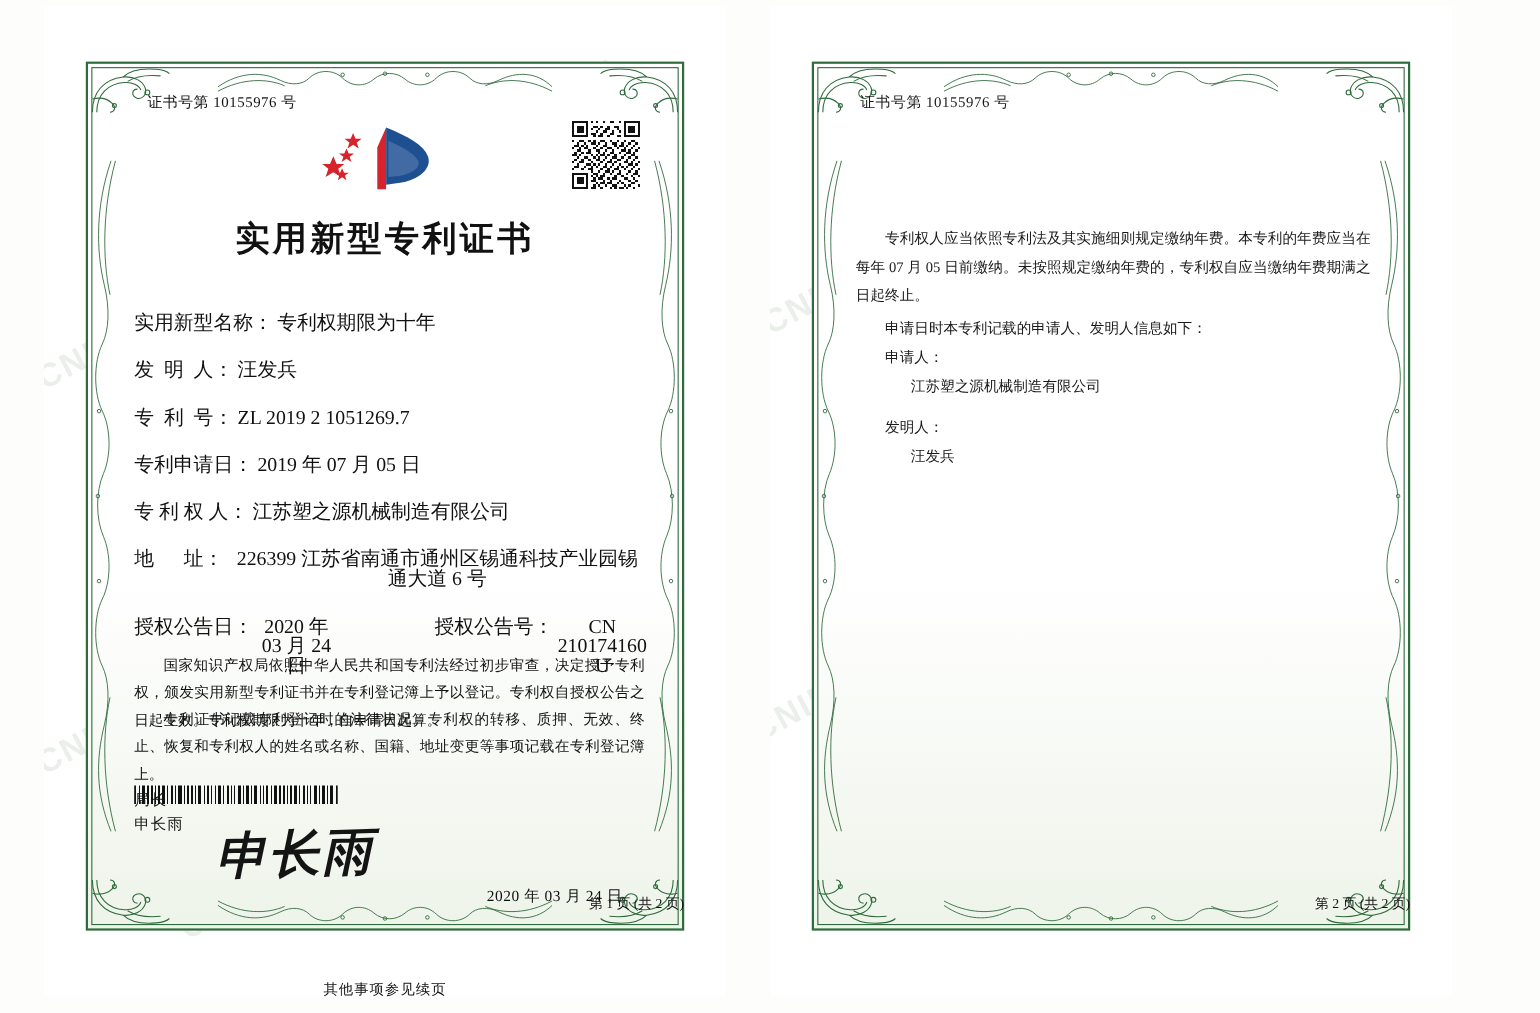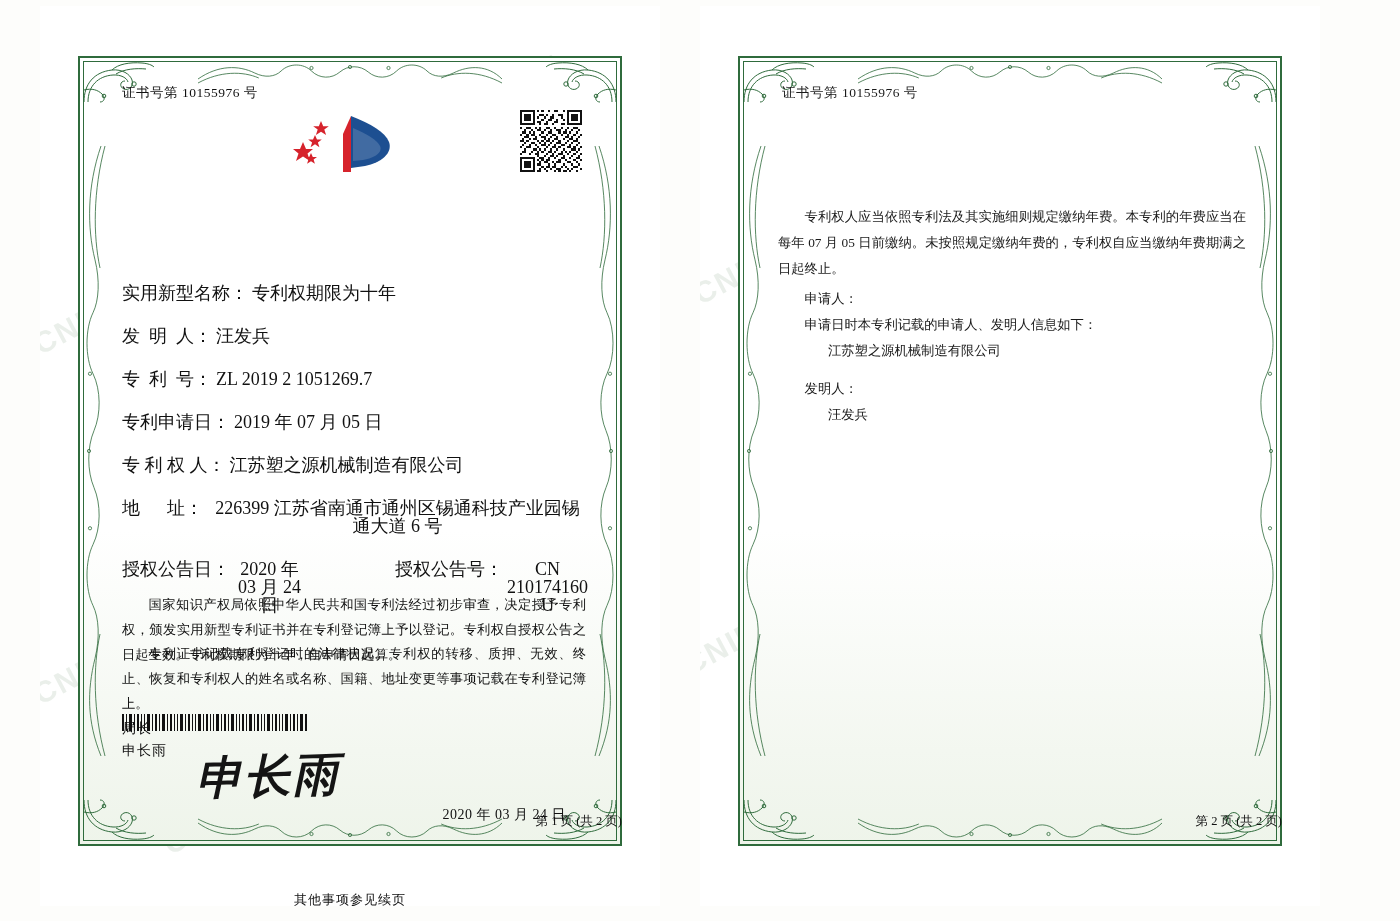--- a/index.html
+++ b/index.html
@@ -93,21 +93,21 @@
     transform: rotate(-28deg);
     user-select: none;
     pointer-events: none;
     white-space: nowrap;
   }
 
   
   .content {
     position: absolute;
     left: 0; top: 0; right: 0; bottom: 0;
-    padding: 28px 44px;
+    padding: 28px 56px;
     box-sizing: border-box;
   }
 
   .cert-no {
     font-size: 13.5px;
     letter-spacing: 0.5px;
     color: #111;
   }
 
   .qr {
@@ -603,20 +603,21 @@
               <polygon points="36,13 38.2,18.2 43.8,18.2 39.3,21.6 41.1,27 36,23.7 30.9,27 32.7,21.6 28.2,18.2 33.8,18.2"></polygon>
               <polygon points="30,27 32,31.5 36.8,31.5 32.9,34.4 34.4,39.2 30,36.3 25.6,39.2 27.1,34.4 23.2,31.5 28,31.5"></polygon>
               <polygon points="26,45 27.8,49 32,49 28.6,51.6 29.9,55.8 26,53.2 22.1,55.8 23.4,51.6 20,49 24.2,49"></polygon>
             </g>
             <path d="M66 8 L66 64 L58 64 L58 26 Z" fill="#d6232c"></path>
             <path d="M66 8 C86 16 100 24 104 34 C108 45 96 55 80 58 L66 60 Z" fill="#1d4f91"></path>
             <path d="M68 20 C82 26 92 32 95 38 C98 44 90 50 78 52 L68 53 Z" fill="#ffffff" opacity="0.16"></path>
           </svg>
         </div>
 
+        <div class="title">实用新型专利证书</div>
 
         <div class="fields">
           <div class="field-row">
             <span class="field-label">实用新型名称：</span>
             <span class="field-value">专利权期限为十年</span>
           </div>
           <div class="field-row">
             <span class="field-label">发  明  人：</span>
             <span class="field-value">汪发兵</span>
           </div>
@@ -824,22 +825,22 @@
       </div>
 
       <div class="content">
         <div class="r-cert-no">证书号第 10155976 号</div>
 
         <div class="r-para rp1">
           <span class="indent">专利权人应当依照专利法及其实施细则规定缴纳年费。本专利的年费应当在每年 07 月 05 日前缴纳。未按照规定缴纳年费的，专利权自应当缴纳年费期满之日起终止。</span>
         </div>
 
         <div class="r-block rb1">
+          <div class="lead">申请日时本专利记载的申请人、发明人信息如下：</div>
           <div class="lead">申请人：</div>
-          <div class="lead">申请日时本专利记载的申请人、发明人信息如下：</div>
           <div class="sub-indent">江苏塑之源机械制造有限公司</div>
         </div>
 
         <div class="r-block rb2">
           <div class="lead">发明人：</div>
           <div class="sub-indent">汪发兵</div>
         </div>
 
         <div class="page-foot">第 2 页 (共 2 页)</div>
       </div>

